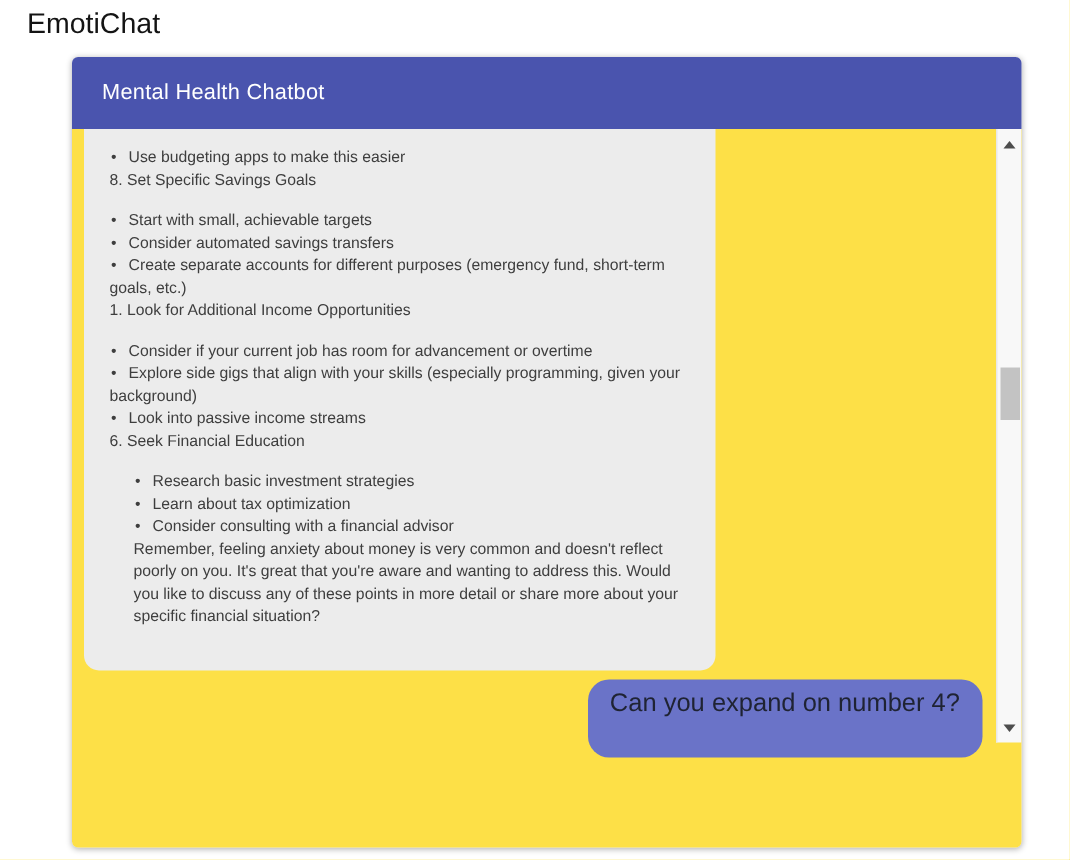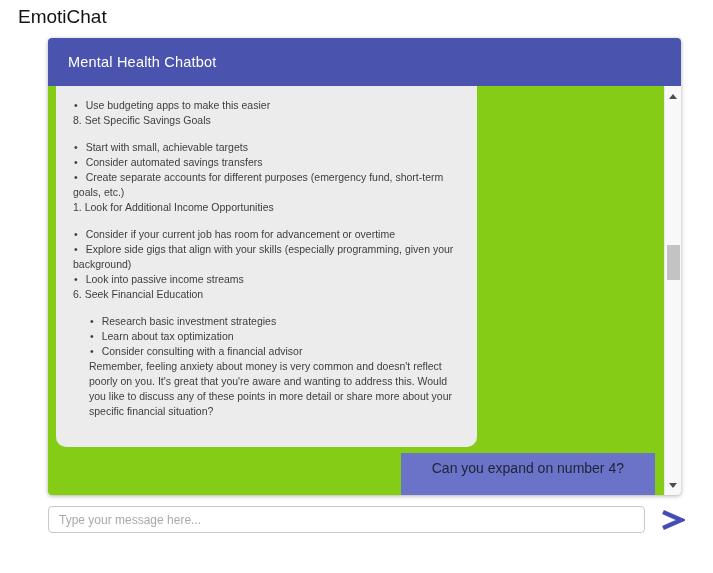--- a/index.html
+++ b/index.html
@@ -37,22 +37,22 @@
   }
   .card-header-title{
     color:#ffffff;
     font-size:14.5px;
     font-weight:500;
     letter-spacing:0.2px;
   }
 
   .chat-area{
     position:relative;
-    height:409px;
-    background:#84cc16;
+    height:479px;
+    background:#fde047;
     overflow:hidden;
     border-radius:0 0 4px 4px;
   }
 
   .bot-bubble{
     position:absolute;
     left:8px;
     top:-10px;
     width:421px;
     background:var(--bot-bubble);
@@ -65,24 +65,24 @@
   .msg-block:last-child{margin-bottom:0;margin-left:16px;}
   .msg-line{line-height:15px;}
   .bullet-dot{display:inline;margin:0 8px 0 1px;}
 
   .user-bubble{
     position:absolute;
     right:26px;
     top:367px;
     height:52px;
     background:var(--user-bubble);
-    border-radius:0;
-    padding:9px 31px;
+    border-radius:14px;
+    padding:9px 15px;
     color:var(--user-text);
-    font-size:14px;
+    font-size:17px;
     line-height:13px;
     white-space:nowrap;
   }
 
   
   .scrollbar{
     position:absolute;
     top:0;right:0;
     width:17px;height:409px;
     background:#f8f8f8;

